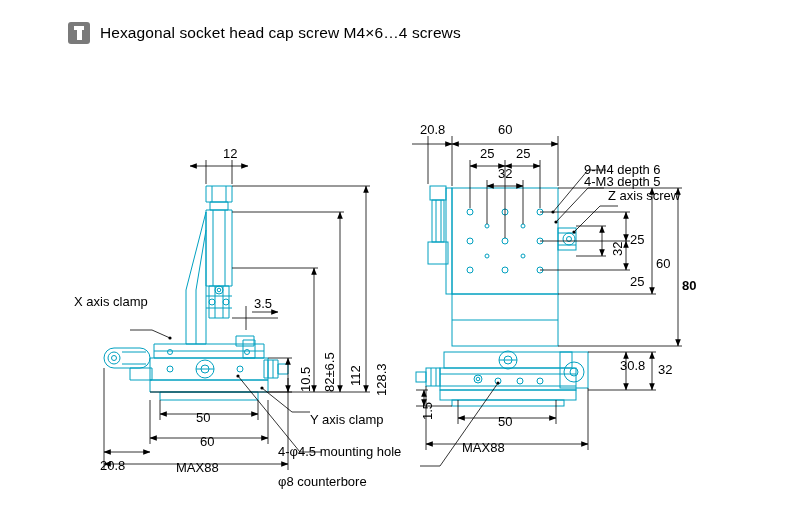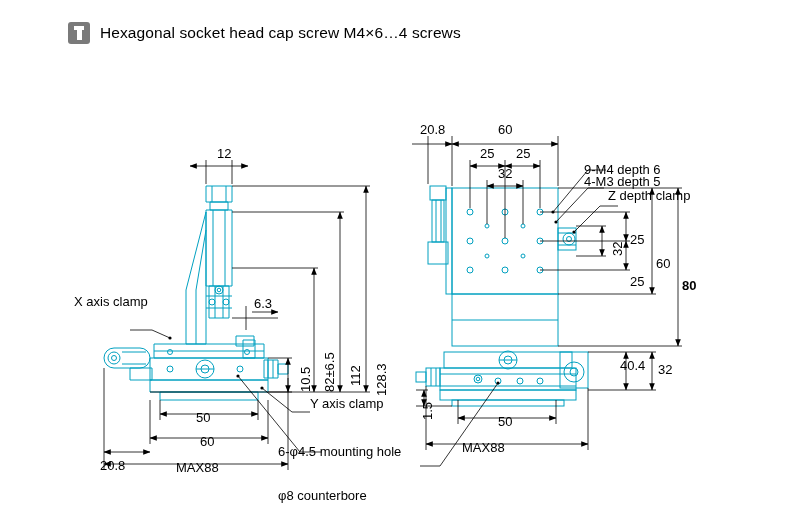--- a/index.html
+++ b/index.html
@@ -286,49 +286,49 @@
       <line x1="588" y1="170" x2="606" y2="170"></line>
       <line x1="556" y1="222" x2="588" y2="188" marker-start="url(#dot)"></line>
       <line x1="588" y1="188" x2="604" y2="188"></line>
       <line x1="574" y1="232" x2="600" y2="206" marker-start="url(#dot)"></line>
       <line x1="600" y1="206" x2="618" y2="206"></line>
       <line x1="498" y1="383" x2="440" y2="466" marker-start="url(#dot)"></line>
       <line x1="440" y1="466" x2="420" y2="466"></line>
     </g>
   </svg>
 
-  <div class="lbl" style="left:217px;top:146px;">12</div>
-  <div class="lbl" style="left:254px;top:296px;">6.3</div>
+  <div class="lbl" style="left:223px;top:146px;">12</div>
+  <div class="lbl" style="left:254px;top:296px;">3.5</div>
   <div class="lbl rot" style="left:298px;top:392px;">10.5</div>
   <div class="lbl rot" style="left:322px;top:392px;">82±6.5</div>
   <div class="lbl rot" style="left:348px;top:386px;">112</div>
   <div class="lbl rot" style="left:374px;top:396px;">128.3</div>
   <div class="lbl" style="left:196px;top:410px;">50</div>
   <div class="lbl" style="left:200px;top:434px;">60</div>
   <div class="lbl" style="left:100px;top:458px;">20.8</div>
   <div class="lbl" style="left:176px;top:460px;">MAX88</div>
 
   <div class="lbl" style="left:74px;top:294px;">X axis clamp</div>
-  <div class="lbl" style="left:310px;top:396px;">Y axis clamp</div>
-  <div class="lbl" style="left:278px;top:444px;">6-φ4.5 mounting hole</div>
-  <div class="lbl" style="left:278px;top:488px;">φ8 counterbore</div>
+  <div class="lbl" style="left:310px;top:412px;">Y axis clamp</div>
+  <div class="lbl" style="left:278px;top:444px;">4-φ4.5 mounting hole</div>
+  <div class="lbl" style="left:278px;top:474px;">φ8 counterbore</div>
 
   <div class="lbl" style="left:420px;top:122px;">20.8</div>
   <div class="lbl" style="left:498px;top:122px;">60</div>
   <div class="lbl" style="left:480px;top:146px;">25</div>
   <div class="lbl" style="left:516px;top:146px;">25</div>
   <div class="lbl" style="left:498px;top:166px;">32</div>
   <div class="lbl rot" style="left:610px;top:256px;">32</div>
   <div class="lbl" style="left:630px;top:232px;">25</div>
   <div class="lbl" style="left:630px;top:274px;">25</div>
   <div class="lbl" style="left:656px;top:256px;">60</div>
   <div class="lbl" style="left:682px;top:278px;font-weight:bold;">80</div>
-  <div class="lbl" style="left:620px;top:358px;">40.4</div>
+  <div class="lbl" style="left:620px;top:358px;">30.8</div>
   <div class="lbl" style="left:658px;top:362px;">32</div>
   <div class="lbl rot" style="left:420px;top:420px;">1.5</div>
   <div class="lbl" style="left:498px;top:414px;">50</div>
   <div class="lbl" style="left:462px;top:440px;">MAX88</div>
 
   <div class="lbl" style="left:584px;top:142px;margin-top:20px;">9-M4 depth 6</div>
   <div class="lbl" style="left:584px;top:174px;">4-M3 depth 5</div>
-  <div class="lbl" style="left:608px;top:188px;">Z depth clamp</div>
+  <div class="lbl" style="left:608px;top:188px;">Z axis screw</div>
 
 </div>
 
 </body></html>

